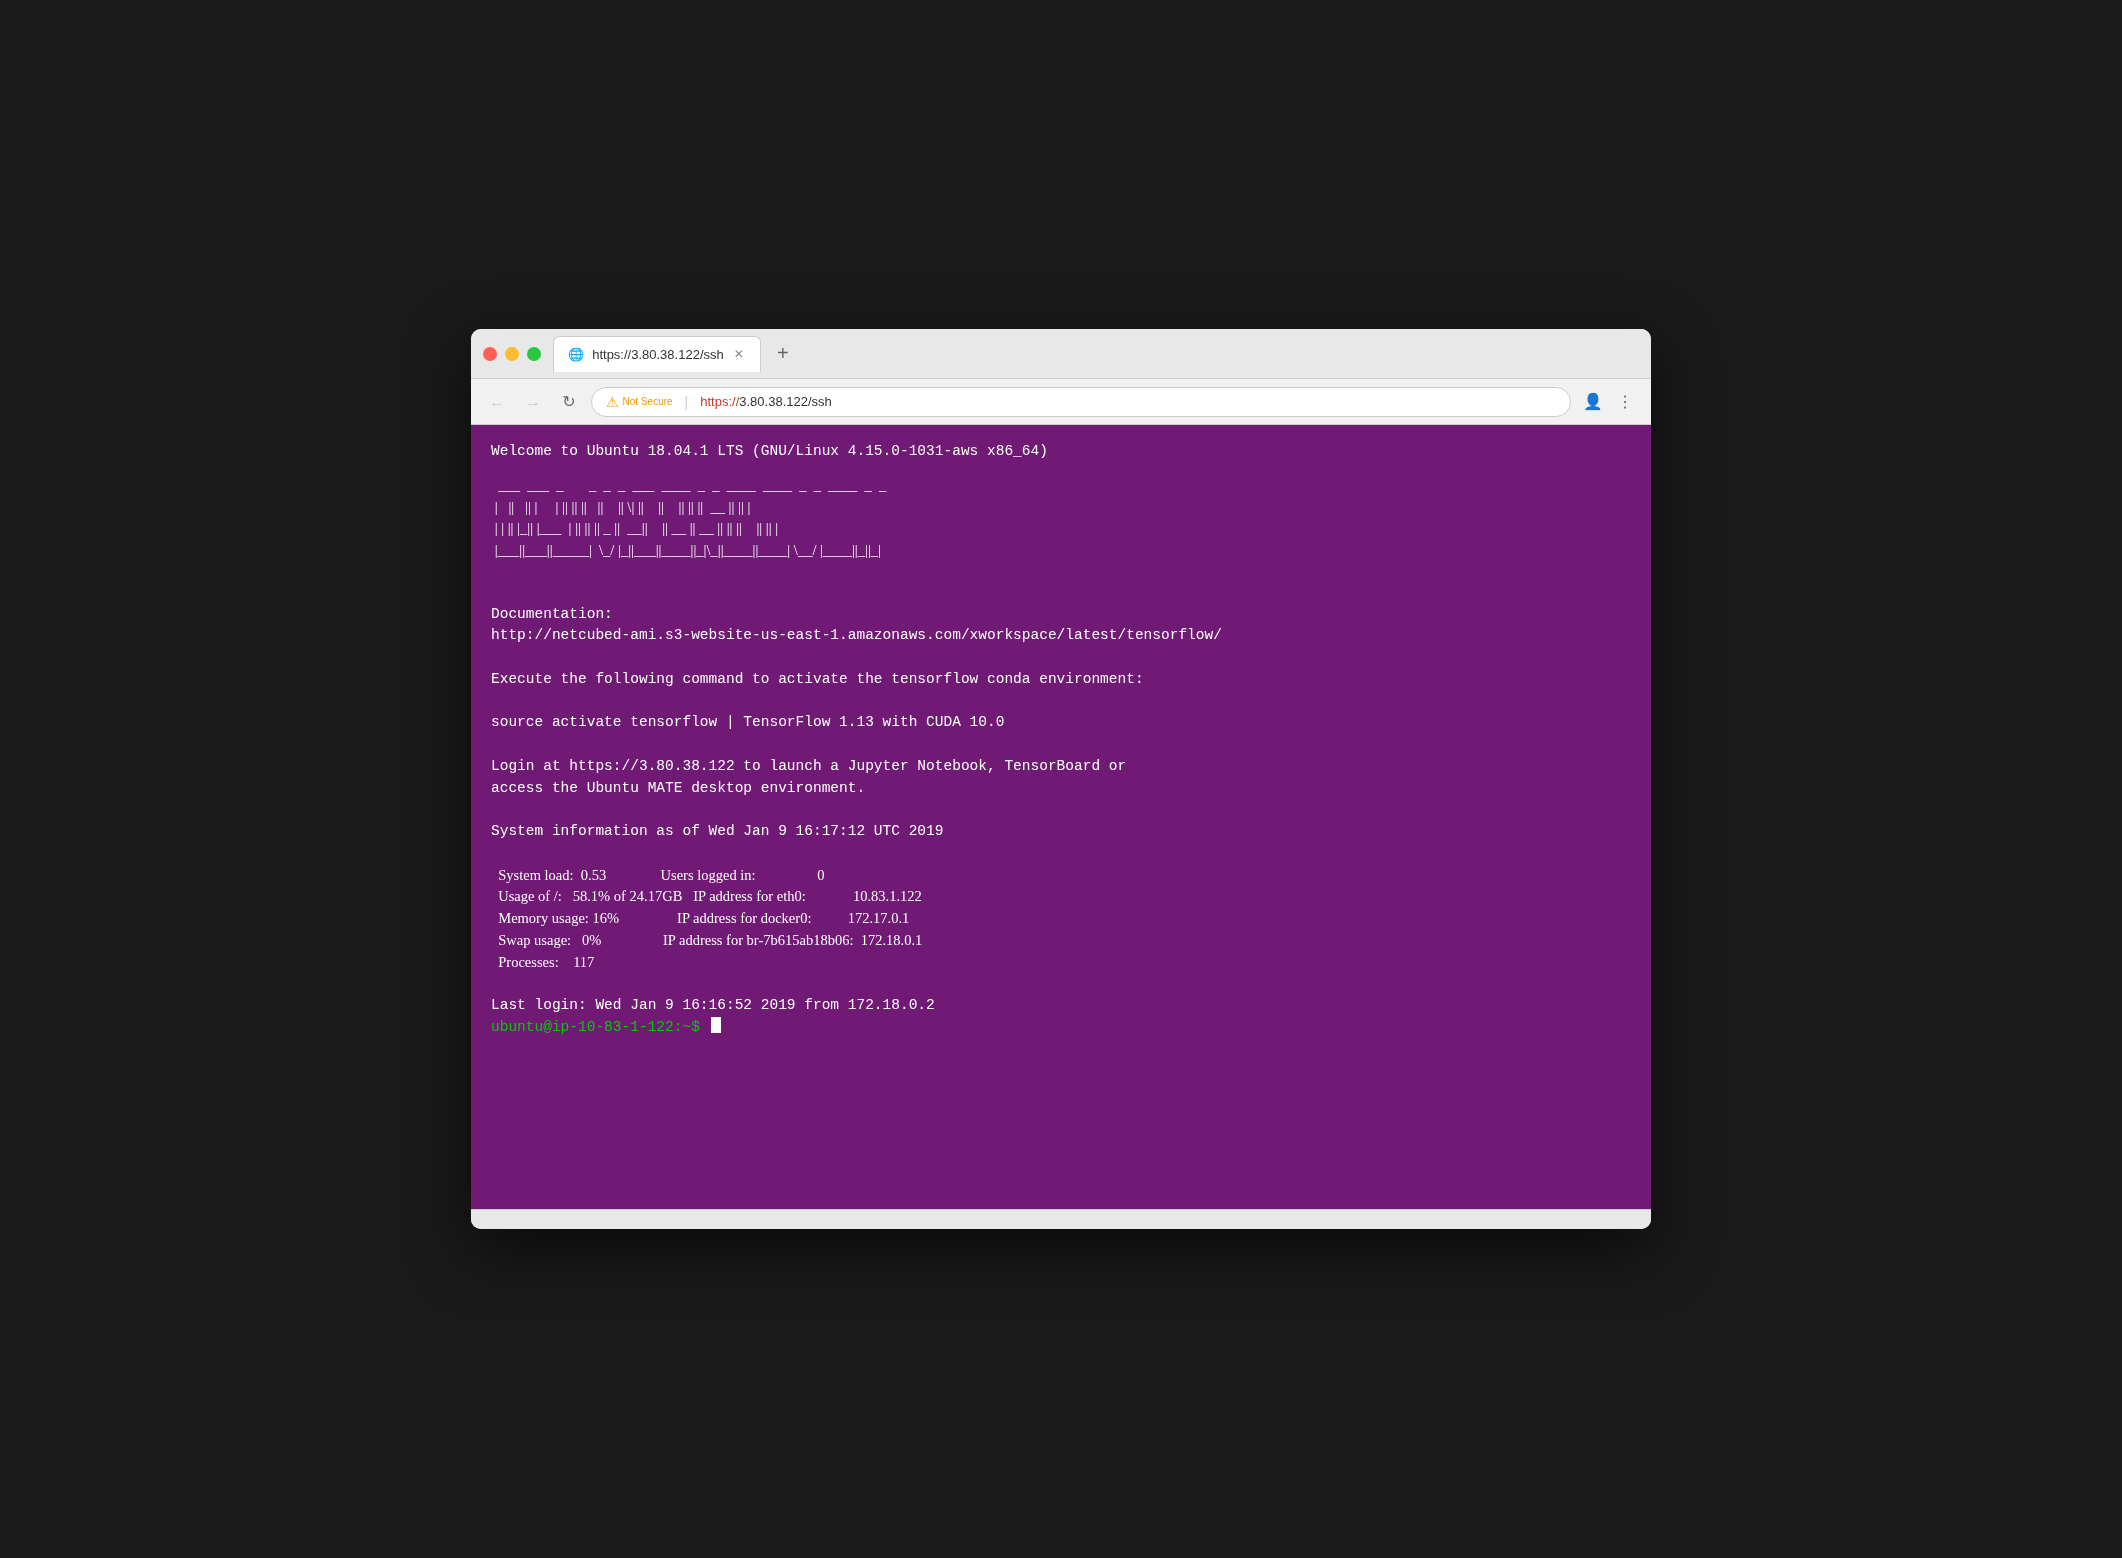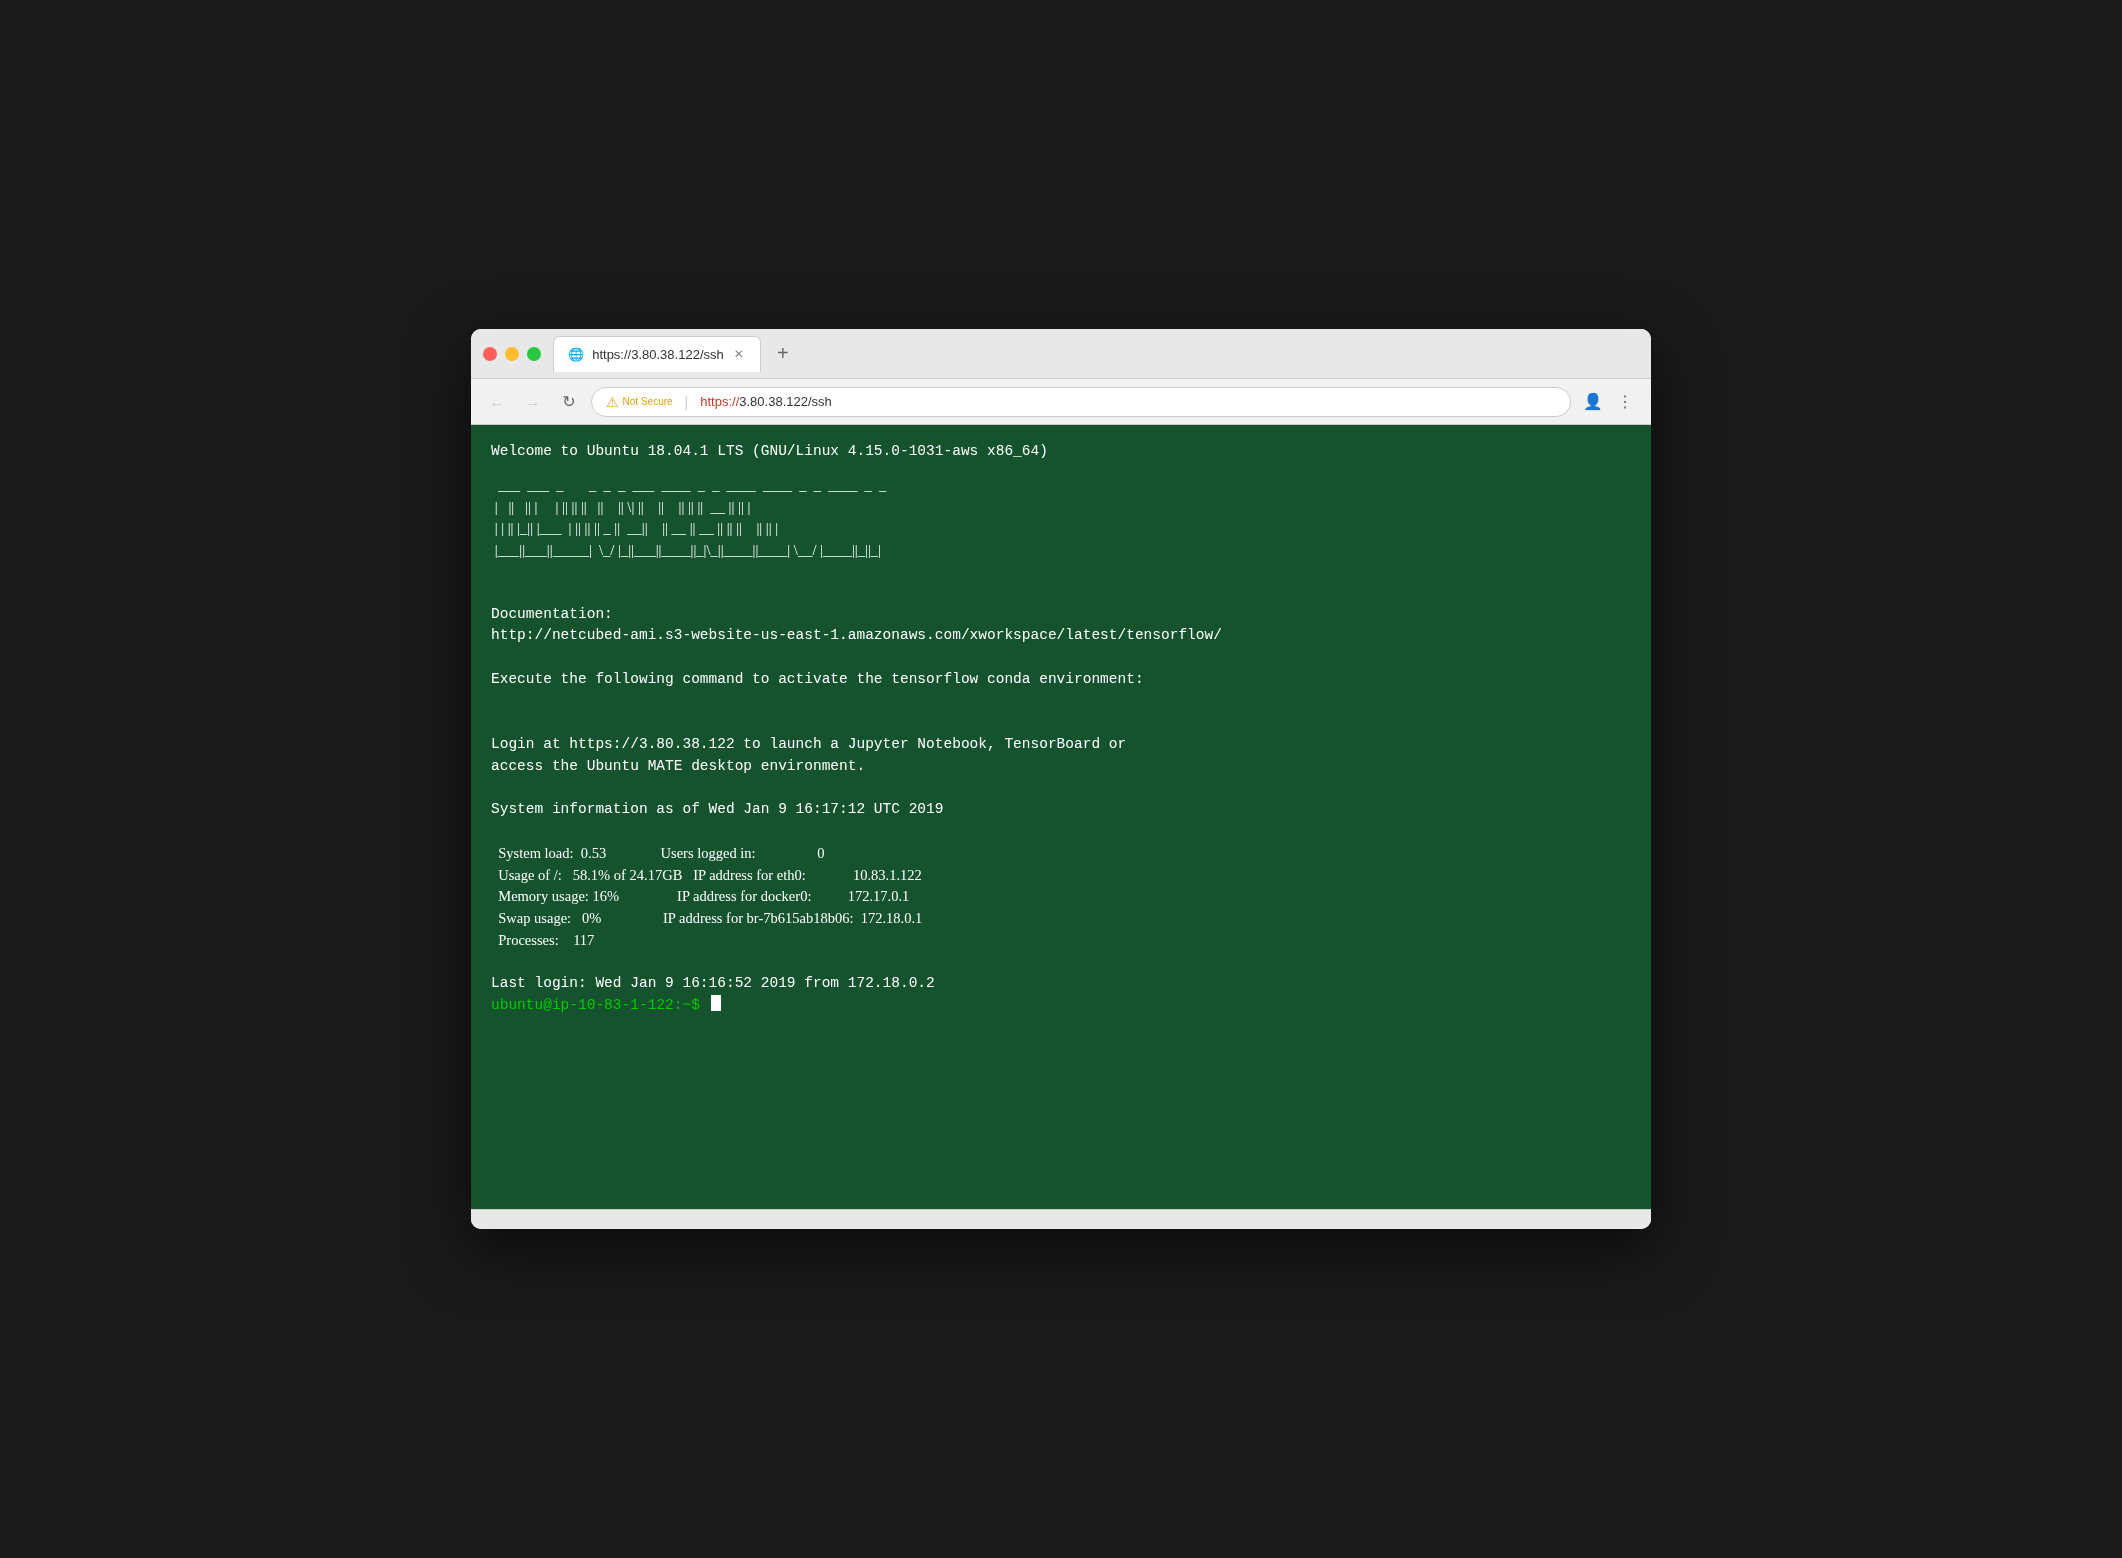--- a/index.html
+++ b/index.html
@@ -179,21 +179,21 @@
       cursor: pointer;
       display: flex;
       align-items: center;
       justify-content: center;
       color: #666;
       font-size: 16px;
     }
 
     
     .terminal {
-      background: #14532d;
+      background: #701a75;
       flex: 1;
       overflow-y: auto;
       padding: 16px 20px 20px 20px;
       font-family: 'Courier New', Courier, monospace;
       font-size: 14.5px;
       color: #ffffff;
       line-height: 1.5;
     }
 
     .terminal pre {
@@ -296,20 +296,21 @@
  | | || |_|| |___  | || || || _ ||  __||    || __ || __ || || ||    || || |
  |___||___||_____|  \_/ |_||___||____||_|\_||____||____| \__/ |____||_||_|</pre>
       </div>
 
     <div>&nbsp;</div>
     <div>Documentation:</div>
     <div>http://netcubed-ami.s3-website-us-east-1.amazonaws.com/xworkspace/latest/tensorflow/</div>
     <div>&nbsp;</div>
     <div>Execute the following command to activate the tensorflow conda environment:</div>
     <div>&nbsp;</div>
+    <div>source activate tensorflow      | TensorFlow 1.13 with  CUDA 10.0</div>
     <div>&nbsp;</div>
     <div>Login at https://3.80.38.122 to launch a Jupyter Notebook, TensorBoard or</div>
     <div>access the Ubuntu MATE desktop environment.</div>
     <div>&nbsp;</div>
     <div>  System information as of Wed Jan  9 16:17:12 UTC 2019</div>
     <div>&nbsp;</div>
 
     <div>
       <pre>  System load:  0.53               Users logged in:                 0
   Usage of /:   58.1% of 24.17GB   IP address for eth0:             10.83.1.122

